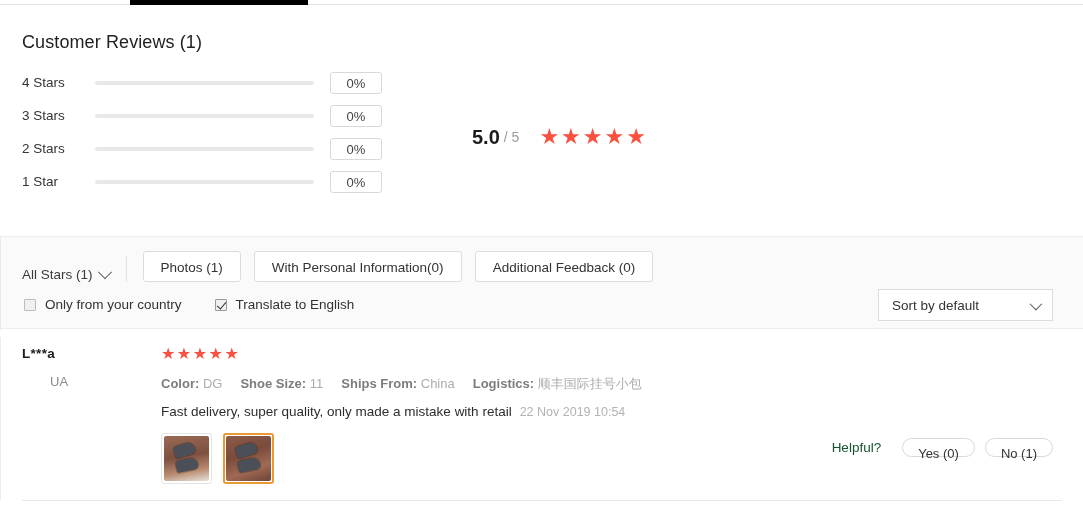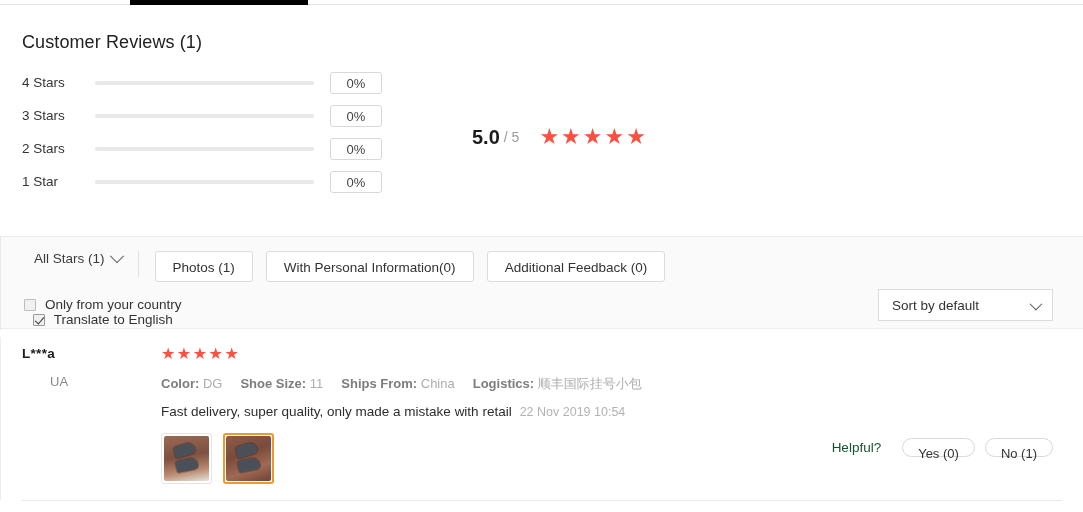--- a/index.html
+++ b/index.html
@@ -43,34 +43,34 @@
   .score-den{font-size:14px;color:#9b9b9b;margin-left:4px;line-height:1;}
   .score-stars{margin-left:20px;color:#f9503f;font-size:22px;letter-spacing:2px;line-height:1;}
 
   
   .filterbar{
     position:absolute;left:0;top:236px;width:1083px;height:93px;
     background:#fafafa;border-top:1px solid #ededed;border-bottom:1px solid #ededed;
     box-sizing:border-box;
   }
   .filterbar .leftborder{position:absolute;left:0;top:0;width:1px;height:93px;background:#e9e9e9;}
-  .filter-row-1{position:absolute;left:34px;top:14px;display:flex;align-items:flex-start;}
+  .filter-row-1{position:absolute;left:22px;top:14px;display:flex;align-items:flex-end;}
   .allstars{
     display:flex;align-items:center;gap:7px;font-size:13.5px;color:#3b3b3b;
     padding-right:16px;cursor:pointer;
   }
   .chev{display:inline-block;width:9px;height:9px;border-right:1.6px solid #666;border-bottom:1.6px solid #666;transform:rotate(45deg) translate(-2px,-2px);}
   .vsep{width:1px;height:26px;background:#e2e2e2;margin-right:16px;}
   .pill{
     height:31px;line-height:31px;padding:0 17px;margin-right:13px;
     border:1px solid #dcdcdc;border-radius:3px;background:#fff;
     font-size:13.5px;color:#333;cursor:pointer;box-sizing:border-box;white-space:nowrap;
   }
 
-  .filter-row-2{position:absolute;left:24px;top:60px;display:flex;align-items:center;flex-direction:column;}
+  .filter-row-2{position:absolute;left:24px;top:60px;display:flex;align-items:center;}
   .cbox-wrap{display:flex;align-items:center;margin-right:33px;cursor:pointer;}
   .cbox{
     width:12px;height:12px;border:1px solid #bdbdbd;background:#f0f0f0;border-radius:1px;
     display:inline-block;margin-right:9px;position:relative;box-sizing:border-box;
   }
   .cbox.checked{background:#f0f0f0;border-color:#9a9a9a;}
   .cbox.checked:after{
     content:"";position:absolute;left:3px;top:0px;width:4px;height:8px;
     border-right:1.8px solid #333;border-bottom:1.8px solid #333;transform:rotate(40deg);
   }

